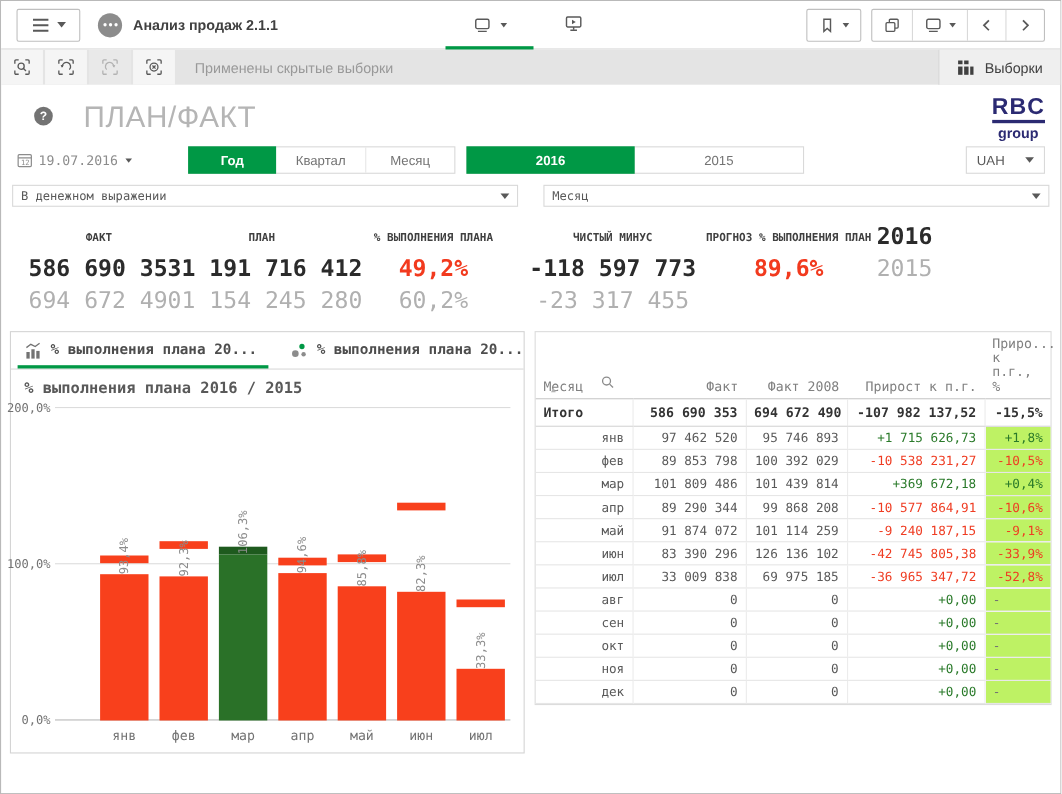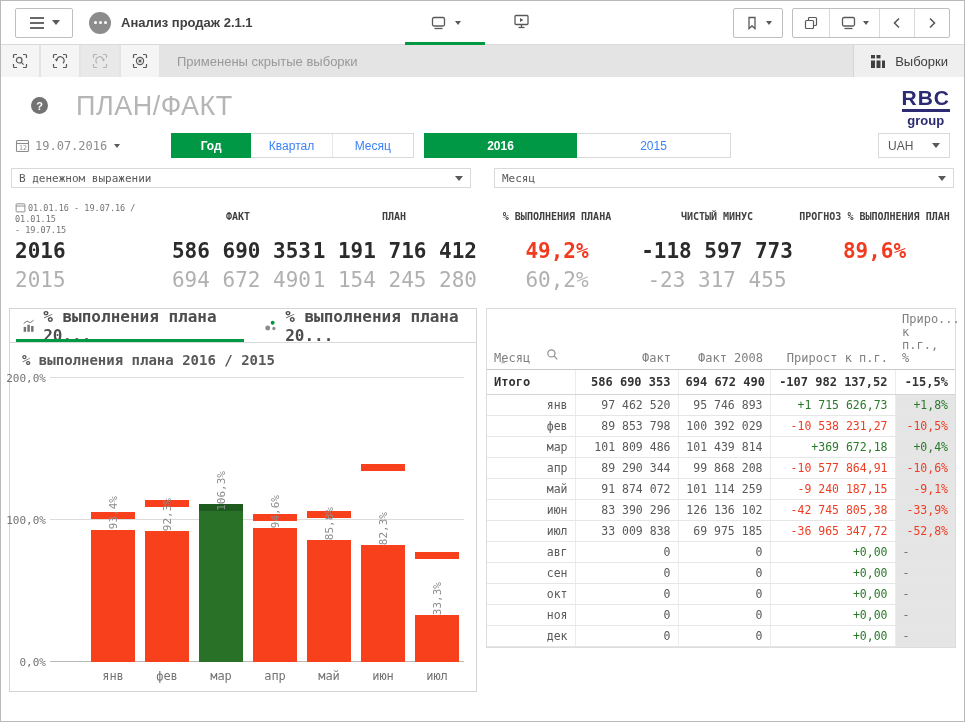--- a/index.html
+++ b/index.html
@@ -38,21 +38,21 @@
   .logo .l1 { font-size:21px; font-weight:700; letter-spacing:1px; border-bottom:3px solid var(--brand-navy); padding-bottom:1px; }
   .logo .l2 { font-size:13px; font-weight:700; margin-top:2px; }
 
   
   .filter-row { margin-top:8px; padding:0 14px; display:flex; align-items:center; height:25px; }
   .date-block { width:156px; display:flex; align-items:center; gap:5px; color:#8c8c8c; font-size:12px; cursor:pointer; }
   .date-block .caret { border-top-width:4px; border-left-width:3.5px; border-right-width:3.5px; margin-left:2px; }
   .toggle-group { display:flex; height:25px; border:1px solid #d9d9d9; background:#fff; }
   .toggle-group.period { width:243px; }
   .toggle-group.year { width:307px; margin-left:10px; }
-  .tbtn { flex:1; display:flex; align-items:center; justify-content:center; font-size:12px; color:#3b82f6; cursor:pointer; border-left:1px solid #e6e6e6; }
+  .tbtn { flex:1; display:flex; align-items:center; justify-content:center; font-size:12px; color:#737373; cursor:pointer; border-left:1px solid #e6e6e6; }
   .tbtn:first-child { border-left:none; }
   .tbtn.active { background:var(--accent); color:#fff; font-weight:700; margin:-1px; border:none; z-index:1; }
   .uah-select { margin-left:auto; width:72px; height:25px; border:1px solid #d9d9d9; background:#fff; display:flex; align-items:center; justify-content:space-between; padding:0 9px; font-size:12px; color:#595959; cursor:pointer; }
 
   
   .dropdown-row { margin:10px 10px 0; display:flex; gap:23px; }
   .select { flex:1; height:20px; border:1px solid #d9d9d9; background:#fff; display:flex; align-items:center; justify-content:space-between; padding:0 7px; font-size:11px; color:#595959; cursor:pointer; }
   .select .caret { border-top-width:5px; border-left-width:4px; border-right-width:4px; }
 
   
@@ -63,21 +63,21 @@
   .kv { font-size:21px; font-weight:700; color:#2b2b2b; white-space:nowrap; line-height:27px; }
   .kv.r { text-align:right; }
   .kv.c { text-align:center; }
   .kv.red { color:var(--kpi-red); }
   .row15 .kv { color:#b0b0b0; font-weight:400; }
 
   
   .panels { margin:14px 8px 0; display:flex; gap:9px; align-items:flex-start; }
   .chart-panel { width:470px; height:384px; border:1px solid #d4d4d4; background:#fff; }
   .tabs { height:34px; border-bottom:1px solid #d9d9d9; display:flex; align-items:stretch; padding-left:12px; gap:30px; }
-  .tab { display:flex; align-items:center; gap:8px; position:relative; font-family:"DejaVu Sans Mono",monospace; font-size:16px; font-weight:700; color:#4d4d4d; cursor:pointer; }
+  .tab { display:flex; align-items:center; gap:8px; position:relative; font-family:"DejaVu Sans Mono",monospace; font-size:13px; font-weight:700; color:#4d4d4d; cursor:pointer; }
   .tab.active::after { content:""; position:absolute; left:-6px; right:-10px; bottom:0; height:3px; background:var(--accent); }
   .chart-title { margin:9px 0 0 12px; font-family:"DejaVu Sans Mono",monospace; font-size:14px; font-weight:700; color:#595959; }
   .chart { position:relative; height:318px; margin:2px 6px 0 8px; }
   .plot { position:absolute; left:38px; right:6px; top:8px; bottom:26px; }
   .gridline { position:absolute; left:-6px; right:0; height:1px; background:#dcdcdc; }
   .gridline.base { background:#b8b8b8; }
   .ylabel { position:absolute; right:calc(100% + 10px); transform:translateY(50%); font-family:"DejaVu Sans Mono",monospace; font-size:11px; color:#737373; white-space:nowrap; }
   .bars { position:absolute; left:30px; right:0; top:0; bottom:0; display:flex; }
   .slot { flex:1; position:relative; }
   .bar { position:absolute; bottom:0; left:50%; transform:translateX(-50%); width:44px; cursor:pointer; }
@@ -93,21 +93,21 @@
   th.mh { text-align:left; position:relative; }
   th.ph { text-align:left; }
   th .sort { position:absolute; left:14px; bottom:1px; font-size:7px; color:#b3b3b3; }
   th .mag { position:absolute; right:16px; bottom:8px; }
   td { font-size:11.5px; color:#595959; text-align:right; padding:3px 7px; border-bottom:1px solid #e6e6e6; border-left:1px solid #ececec; white-space:nowrap; overflow:hidden; height:21px; cursor:pointer; }
   td:first-child { border-left:none; }
   tr.totals td { font-weight:700; color:#333; font-size:12px; height:25px; border-bottom:1px solid #d5d5d5; }
   tr.totals td:first-child { text-align:left; }
   td.pos { color:var(--pos); }
   td.neg { color:var(--neg); }
-  td.pctcol { background:#e5e5e5;margin-top:20px; }
+  td.pctcol { background:#bef264;margin-top:20px; }
   td.dash { text-align:left; color:#737373; }
 </style>
 </head>
 <body>
 
 <div class="screen">
 
   <div class="topbar">
     <div class="menu-btn">
       <svg class="ic" width="16" height="14" viewBox="0 0 16 14">
@@ -281,28 +281,20 @@
       <span>В денежном выражении</span>
       <span class="caret"></span>
     </div>
     <div class="select mono">
       <span>Месяц</span>
       <span class="caret"></span>
     </div>
   </div>
 
   <div class="kpi">
-    <div class="kpi-date">
-      <svg class="ic cal" style="display:inline-block" width="11" height="11" viewBox="0 0 15 15">
-          <g fill="none" stroke="#8c8c8c" stroke-width="1.3">
-            <rect x="1.5" y="2.5" width="12" height="11" rx="1"></rect>
-            <line x1="1.5" y1="5.5" x2="13.5" y2="5.5"></line>
-          </g>
-        </svg><span>01.01.16 - 19.07.16 / 01.01.15</span><br><span>- 19.07.15</span>
-    </div>
     <div class="kpi-h">ФАКТ</div>
     <div class="kpi-h">ПЛАН</div>
     <div class="kpi-h">% ВЫПОЛНЕНИЯ ПЛАНА</div>
     <div class="kpi-h">ЧИСТЫЙ МИНУС</div>
     <div class="kpi-h">ПРОГНОЗ % ВЫПОЛНЕНИЯ ПЛАН</div>
 
     <div class="kv">2016</div>
     <div class="kv r">586 690 353</div>
     <div class="kv r">1 191 716 412</div>
     <div class="kv c red">49,2%</div>

